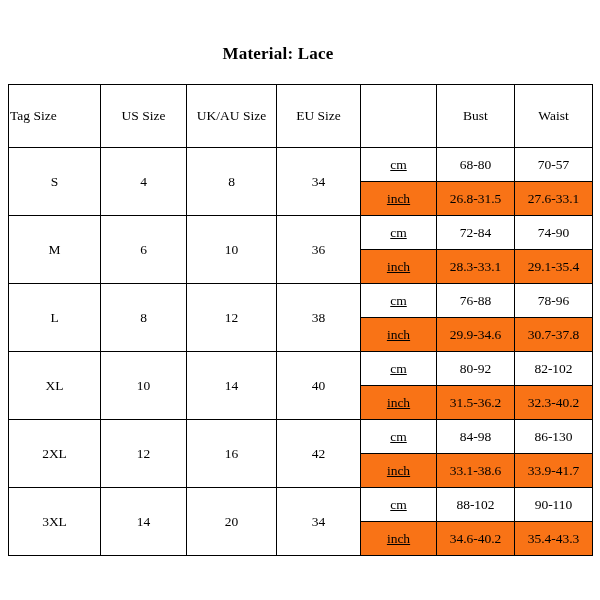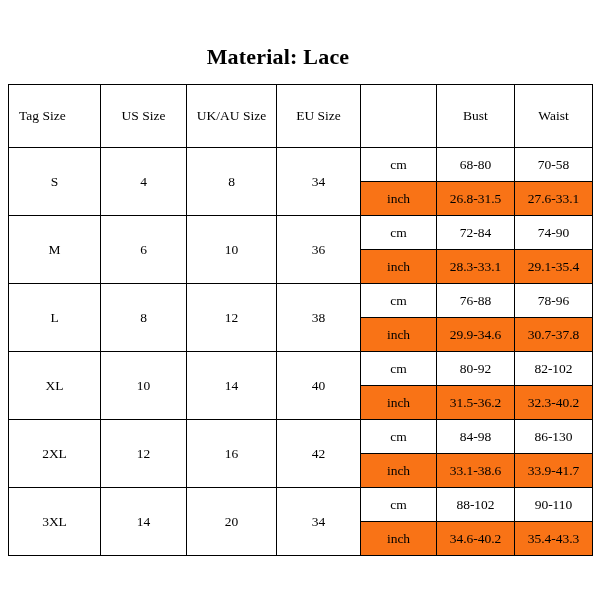--- a/index.html
+++ b/index.html
@@ -19,21 +19,21 @@
     height: 600px;
     position: relative;
     box-sizing: border-box;
   }
   .title {
     position: absolute;
     top: 44px;
     left: 0;
     width: 556px;
     text-align: center;
-    font-size: 22px;
+    font-size: 17px;
     font-weight: bold;
     letter-spacing: 0.2px;
   }
   table.size-table {
     position: absolute;
     top: 84px;
     left: 8px;
     width: 584px;
     border-collapse: collapse;
     table-layout: fixed;
@@ -46,25 +46,26 @@
     font-size: 13.5px;
     font-weight: normal;
     padding: 0;
   }
   .head-row td {
     height: 62px;
     font-size: 13.5px;
   }
   .head-row td.tagsize {
     text-align: left;
-    padding-left: 10px;
+    padding-left: 1px;
   }
   .unit-cell {
     width: 84px;
     font-size: 12.5px;
+    text-decoration: underline;
   }
   .val-cell {
     font-size: 13px;
   }
   .shaded {
     background: #f97316;
   }
   .row-cm td, .row-in td {
     height: 33px;
   }
@@ -110,21 +111,21 @@
         <td>Waist</td>
       </tr>
 
       <tr class="row-cm">
         <td class="sizecell" rowspan="2">S</td>
         <td rowspan="2">4</td>
         <td rowspan="2">8</td>
         <td rowspan="2">34</td>
         <td class="unit-cell">cm</td>
         <td class="val-cell">68-80</td>
-        <td class="val-cell">70-58</td>
+        <td class="val-cell">70-57</td>
       </tr>
       <tr class="row-in">
         <td class="unit-cell shaded">inch</td>
         <td class="val-cell shaded">26.8-31.5</td>
         <td class="val-cell shaded">27.6-33.1</td>
       </tr>
 
       <tr class="row-cm">
         <td class="sizecell" rowspan="2">M</td>
         <td rowspan="2">6</td>

